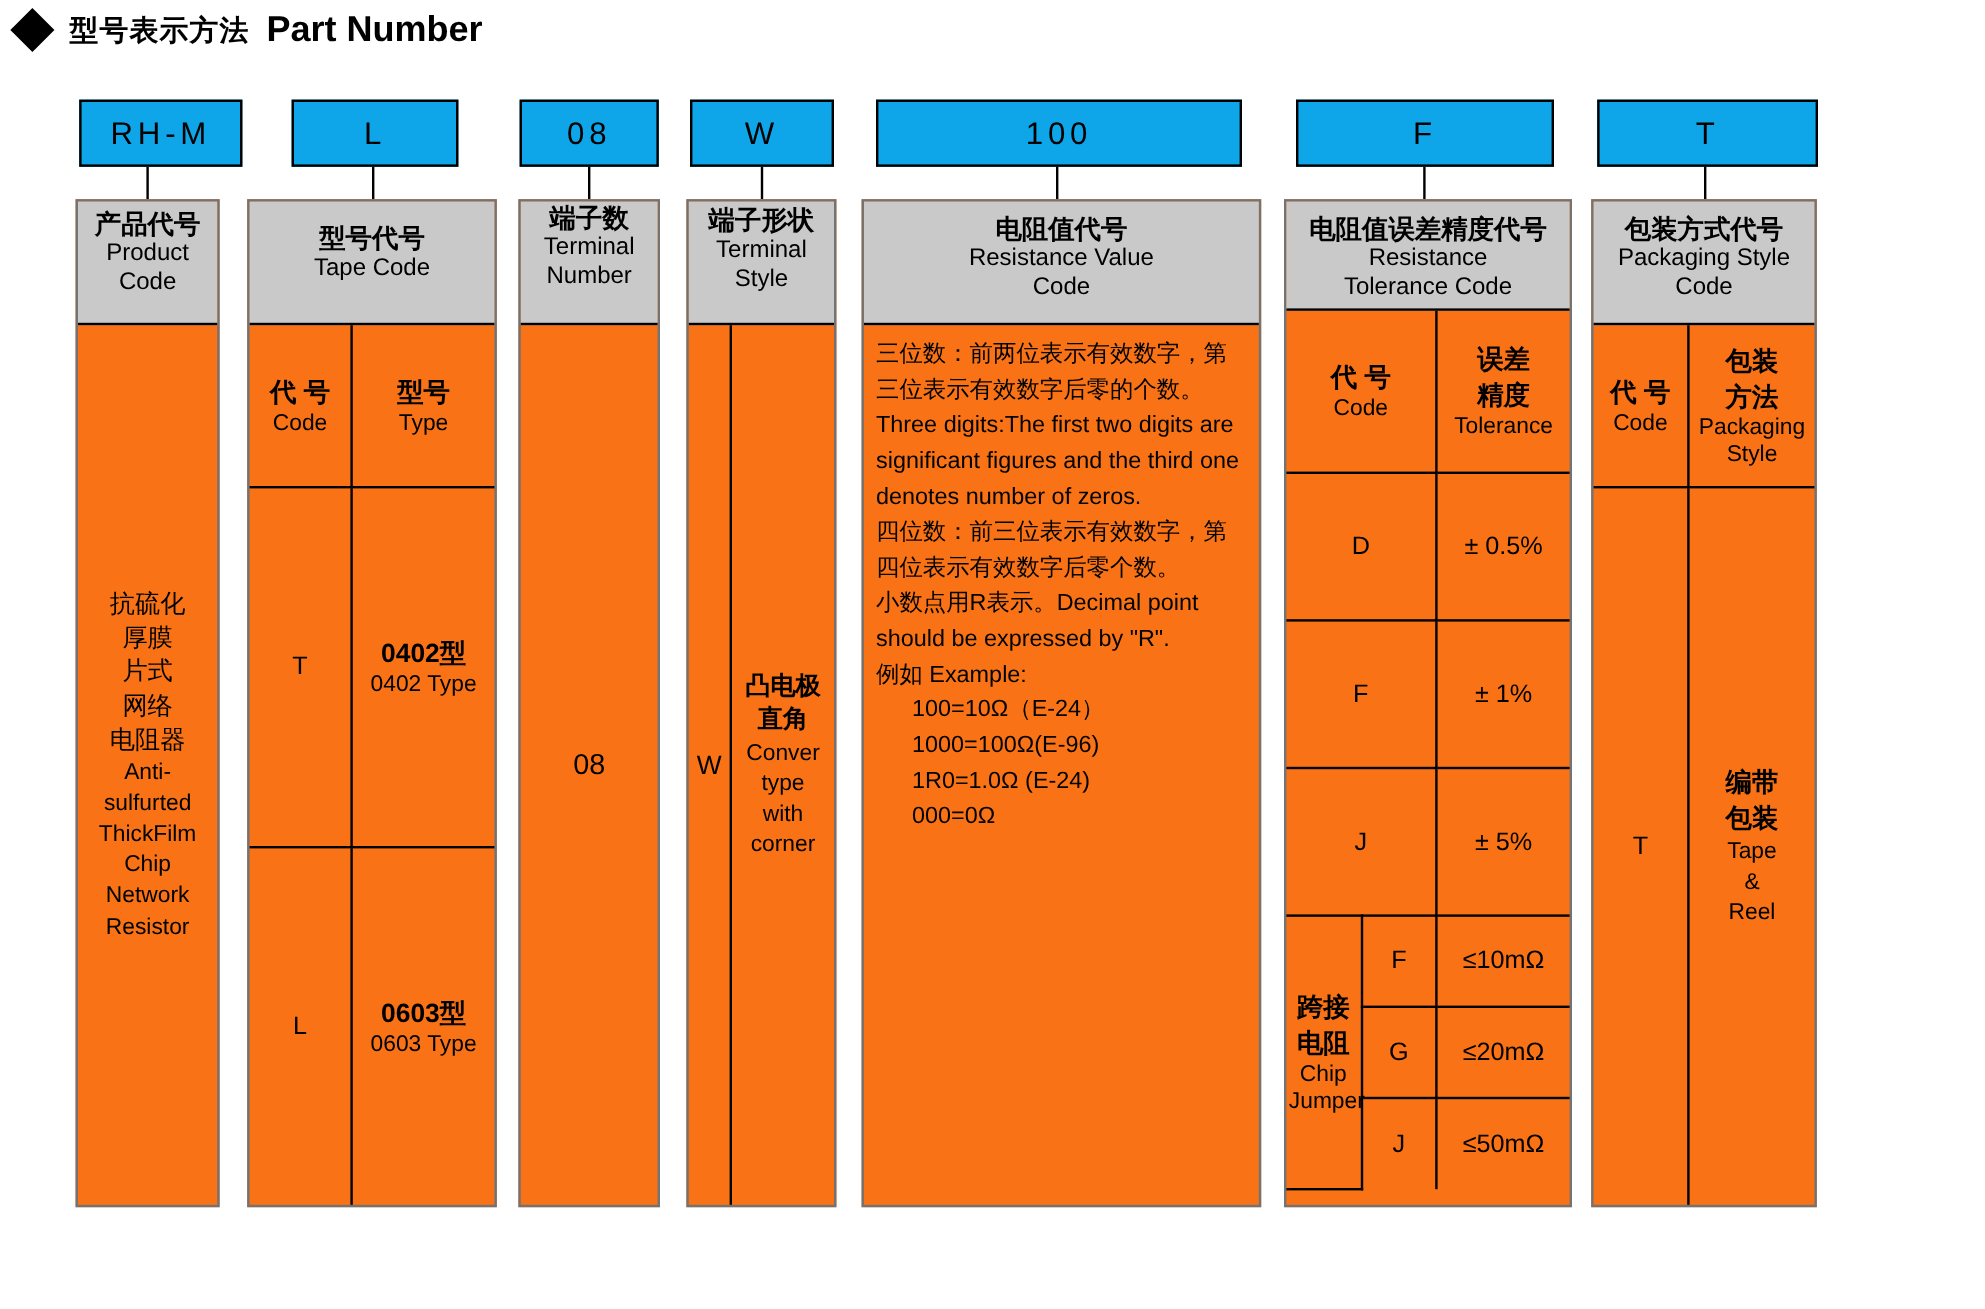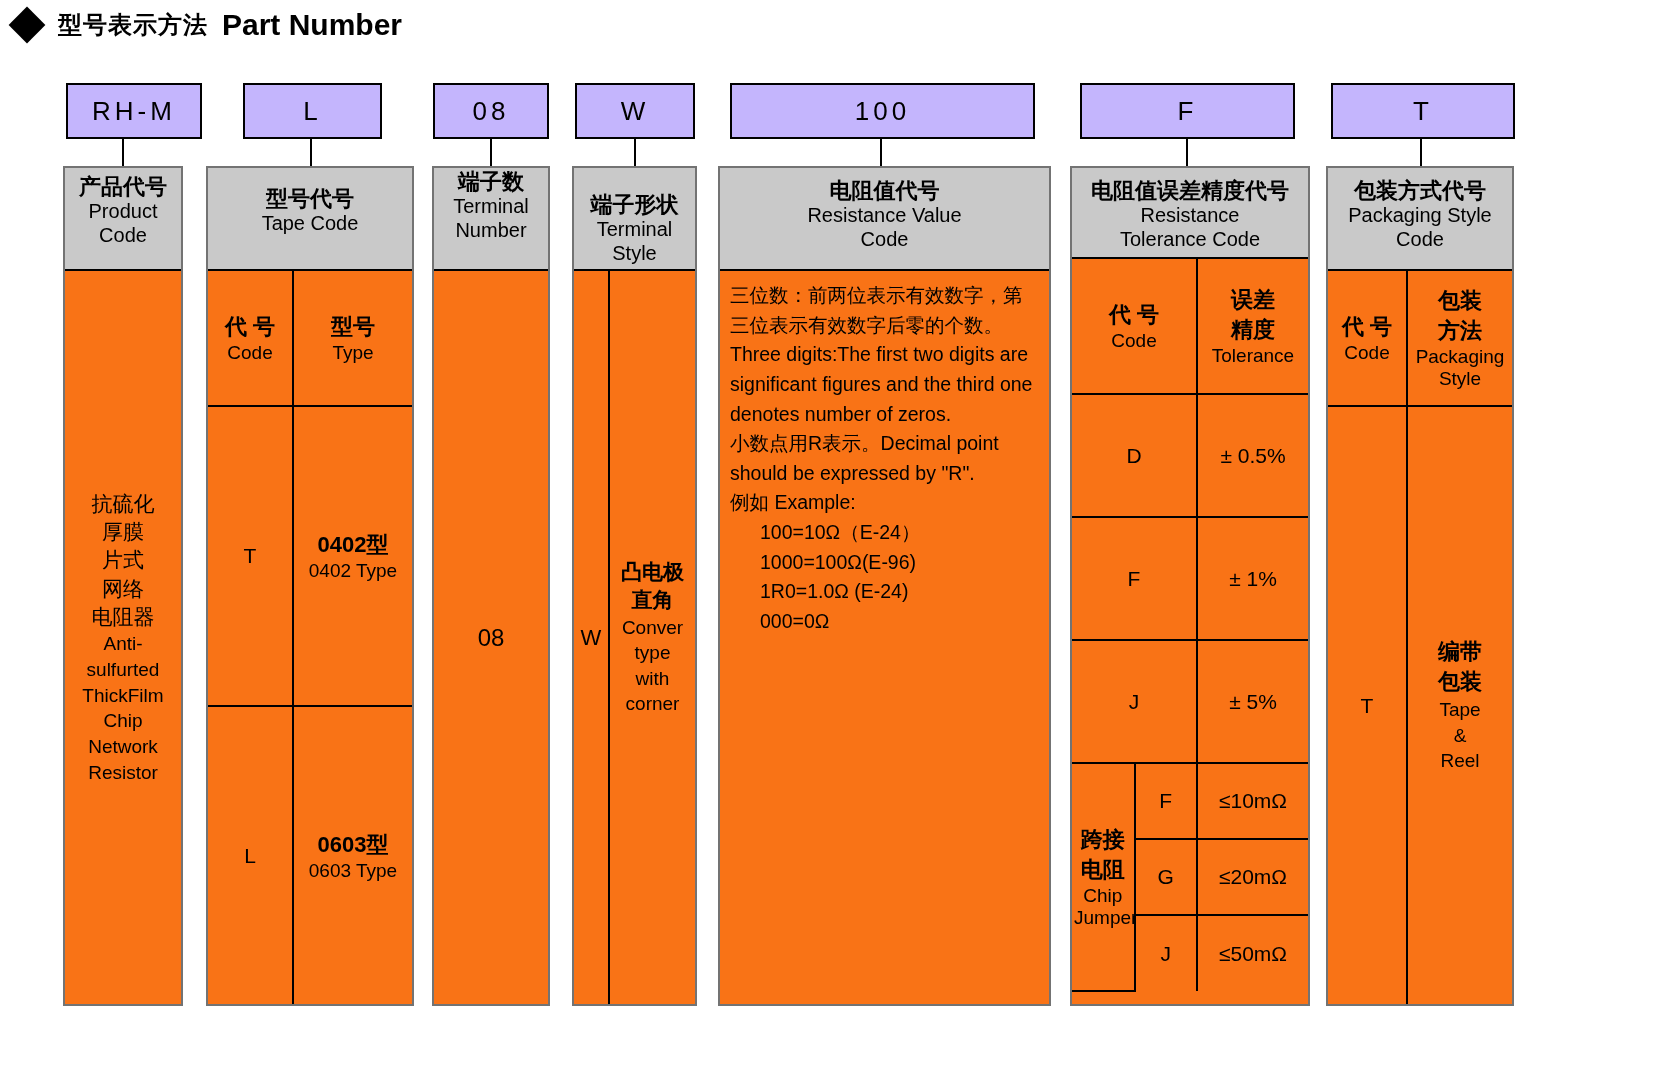--- a/index.html
+++ b/index.html
@@ -21,21 +21,21 @@
     display:inline-block;
     margin-right:4px;
   }
   .title-cn{font-size:24px;font-weight:bold;letter-spacing:1px;}
   .title-en{font-size:30px;font-weight:bold;letter-spacing:0px;}
 
   
   .code-box{
     position:absolute;
     border:2px solid #000;
-    background:#c4b5fd;
+    background:#0ea5e9;
     display:flex;align-items:center;justify-content:center;
     font-size:26px;letter-spacing:4px;
     box-sizing:border-box;
   }
   .connector{
     position:absolute;width:2px;background:#000;
   }
   .col{
     position:absolute;
     border:2px solid #737373;
@@ -180,21 +180,21 @@
     <span class="cn">端子数</span>
     <span class="en">Terminal</span>
     <span class="en">Number</span>
   </div>
   <div class="body" style="height:733px;">
     <div class="vcenter" style="font-size:24px;">08</div>
   </div>
 </div>
 
 <div class="col" style="left:572px;top:166px;width:125px;height:840px;">
-  <div class="hdr" style="height:103px;padding-top:24px;">
+  <div class="hdr" style="height:103px;padding-top:3px;">
     <span class="cn">端子形状</span>
     <span class="en">Terminal</span>
     <span class="en">Style</span>
   </div>
   <div class="body" style="height:733px;display:flex;">
     <div style="width:34px;border-right:2px solid #000;display:flex;align-items:center;justify-content:center;font-size:22px;">
       <span>W</span>
     </div>
     <div style="flex:1;display:flex;align-items:center;justify-content:center;">
       <div style="text-align:center;">
@@ -211,20 +211,21 @@
 
 <div class="col" style="left:718px;top:166px;width:333px;height:840px;">
   <div class="hdr" style="height:103px;padding-top:10px;">
     <span class="cn">电阻值代号</span>
     <span class="en">Resistance Value</span>
     <span class="en">Code</span>
   </div>
   <div class="body para" style="height:733px;">
     <div>三位数：前两位表示有效数字，第三位表示有效数字后零的个数。</div>
     <div>Three digits:The first two digits are significant  figures and the third one denotes number of zeros.</div>
+    <div>四位数：前三位表示有效数字，第四位表示有效数字后零个数。</div>
     <div>小数点用R表示。Decimal point should be expressed by "R".</div>
     <div>例如 Example:</div>
     <span class="ex">100=10Ω（E-24）</span>
     <span class="ex">1000=100Ω(E-96)</span>
     <span class="ex">1R0=1.0Ω (E-24)</span>
     <span class="ex">000=0Ω</span>
   </div>
 </div>
 
 <div class="col" style="left:1070px;top:166px;width:240px;height:840px;">

